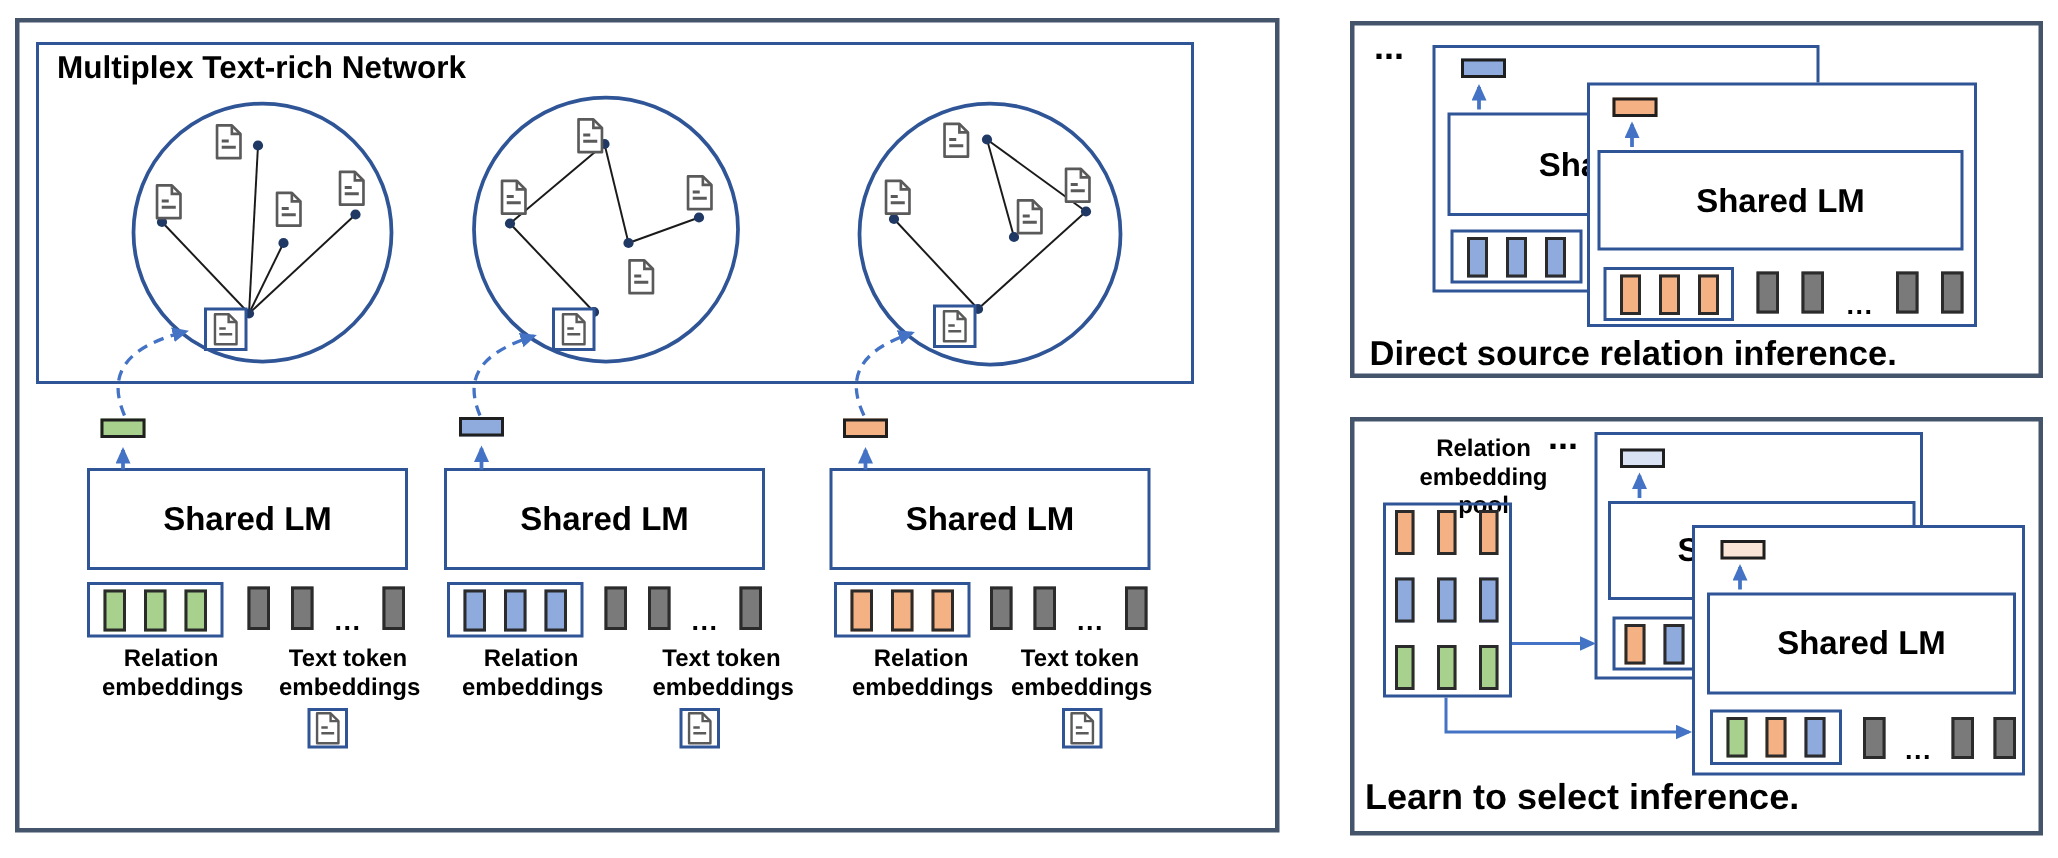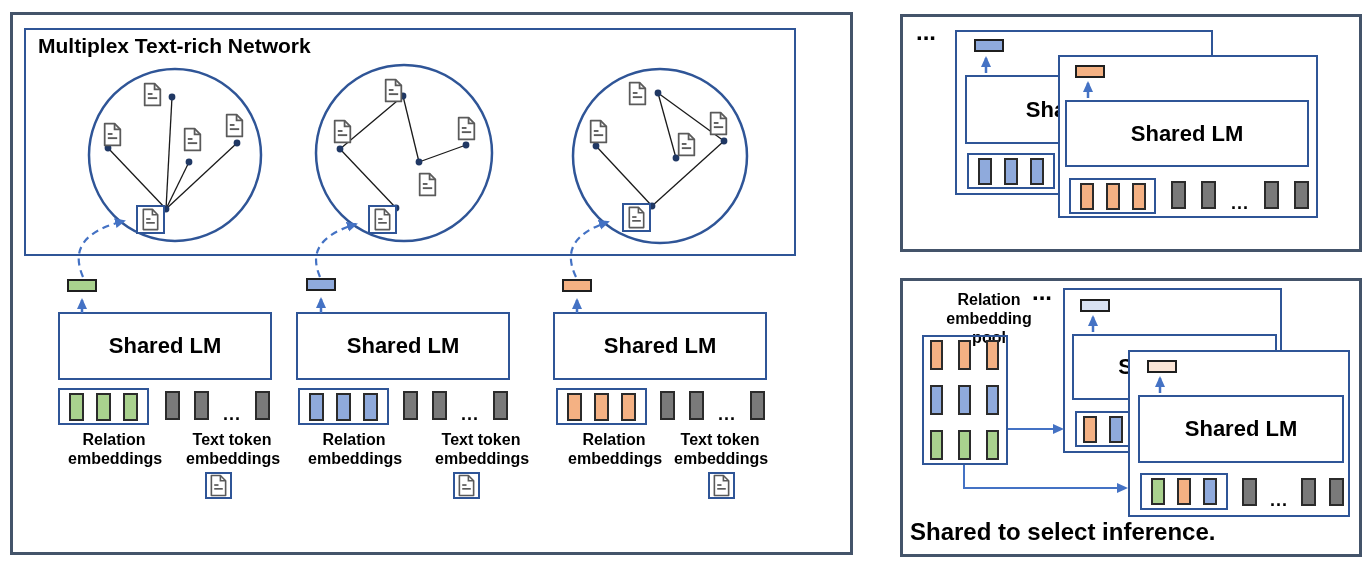--- a/index.html
+++ b/index.html
@@ -159,20 +159,21 @@
     </div>
     <div class="tokgroup" style="left:111px; top:124px; gap:15px;">
       <div class="emb gray"></div>
       <div class="emb gray"></div>
       <span class="dots">...</span>
       <div class="emb gray"></div>
       <div class="emb gray"></div>
     </div>
   </div>
 
+  <div class="caption" style="left:913px; top:222px;">Direct source relation inference.</div>
 
   <div class="panel" style="left:900px; top:278px; width:462px; height:279px;"></div>
 
   <div class="lbl" style="left:900px; top:290px; width:150px; font-size:16px;">Relation
 embedding pool</div>
   <div class="ellipsis" style="left:1032px; top:282px;">...</div>
 
   <div class="box" style="left:922px; top:335px; width:86px; height:130px; border-width:2px;">
     <div style="position:absolute; left:6px; top:3px; display:flex; gap:15px;">
       <div class="emb orange" style="width:13px; height:30px;"></div>
@@ -210,21 +211,21 @@
       <div class="emb blue" style="width:14px; height:27px;"></div>
     </div>
     <div class="tokgroup" style="left:112px; top:126px; gap:13px;">
       <div class="emb gray"></div>
       <span class="dots">...</span>
       <div class="emb gray"></div>
       <div class="emb gray"></div>
     </div>
   </div>
 
-  <div class="caption" style="left:910px; top:518px; font-size:24px;">Shared to select inference.</div>
+  <div class="caption" style="left:910px; top:518px; font-size:24px;">Learn to select inference.</div>
 
   <svg class="overlay" width="1372" height="572" viewBox="0 0 1372 572">
     <defs>
       <marker id="ah" markerUnits="userSpaceOnUse" markerWidth="14" markerHeight="14" refX="9" refY="5" orient="auto">
         <path d="M0 0 L11 5 L0 10 Z" fill="#4472C4"></path>
       </marker>
     </defs>
 
     <circle cx="175" cy="155" r="86" fill="none" stroke="#2F5597" stroke-width="2.5"></circle>
     <circle cx="404" cy="153" r="88" fill="none" stroke="#2F5597" stroke-width="2.5"></circle>

